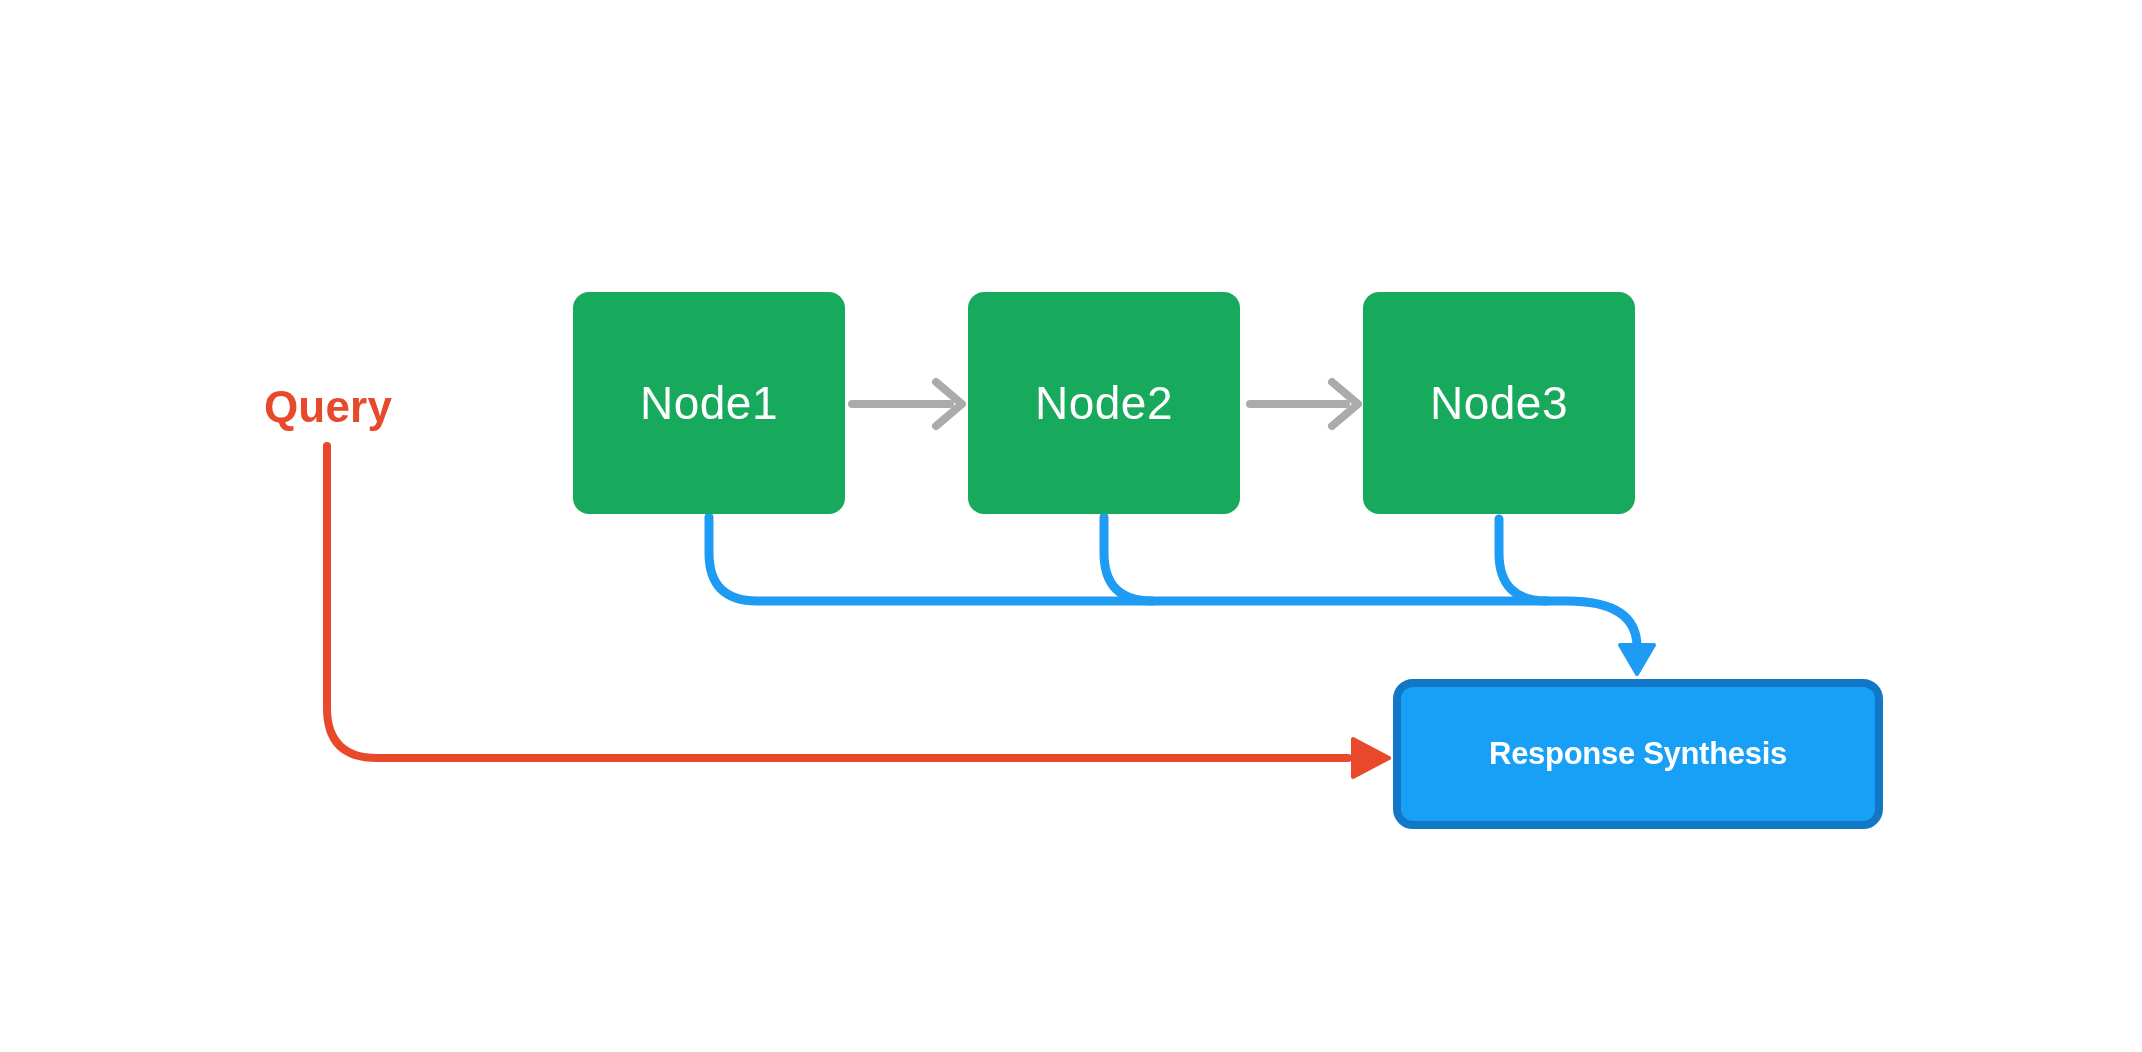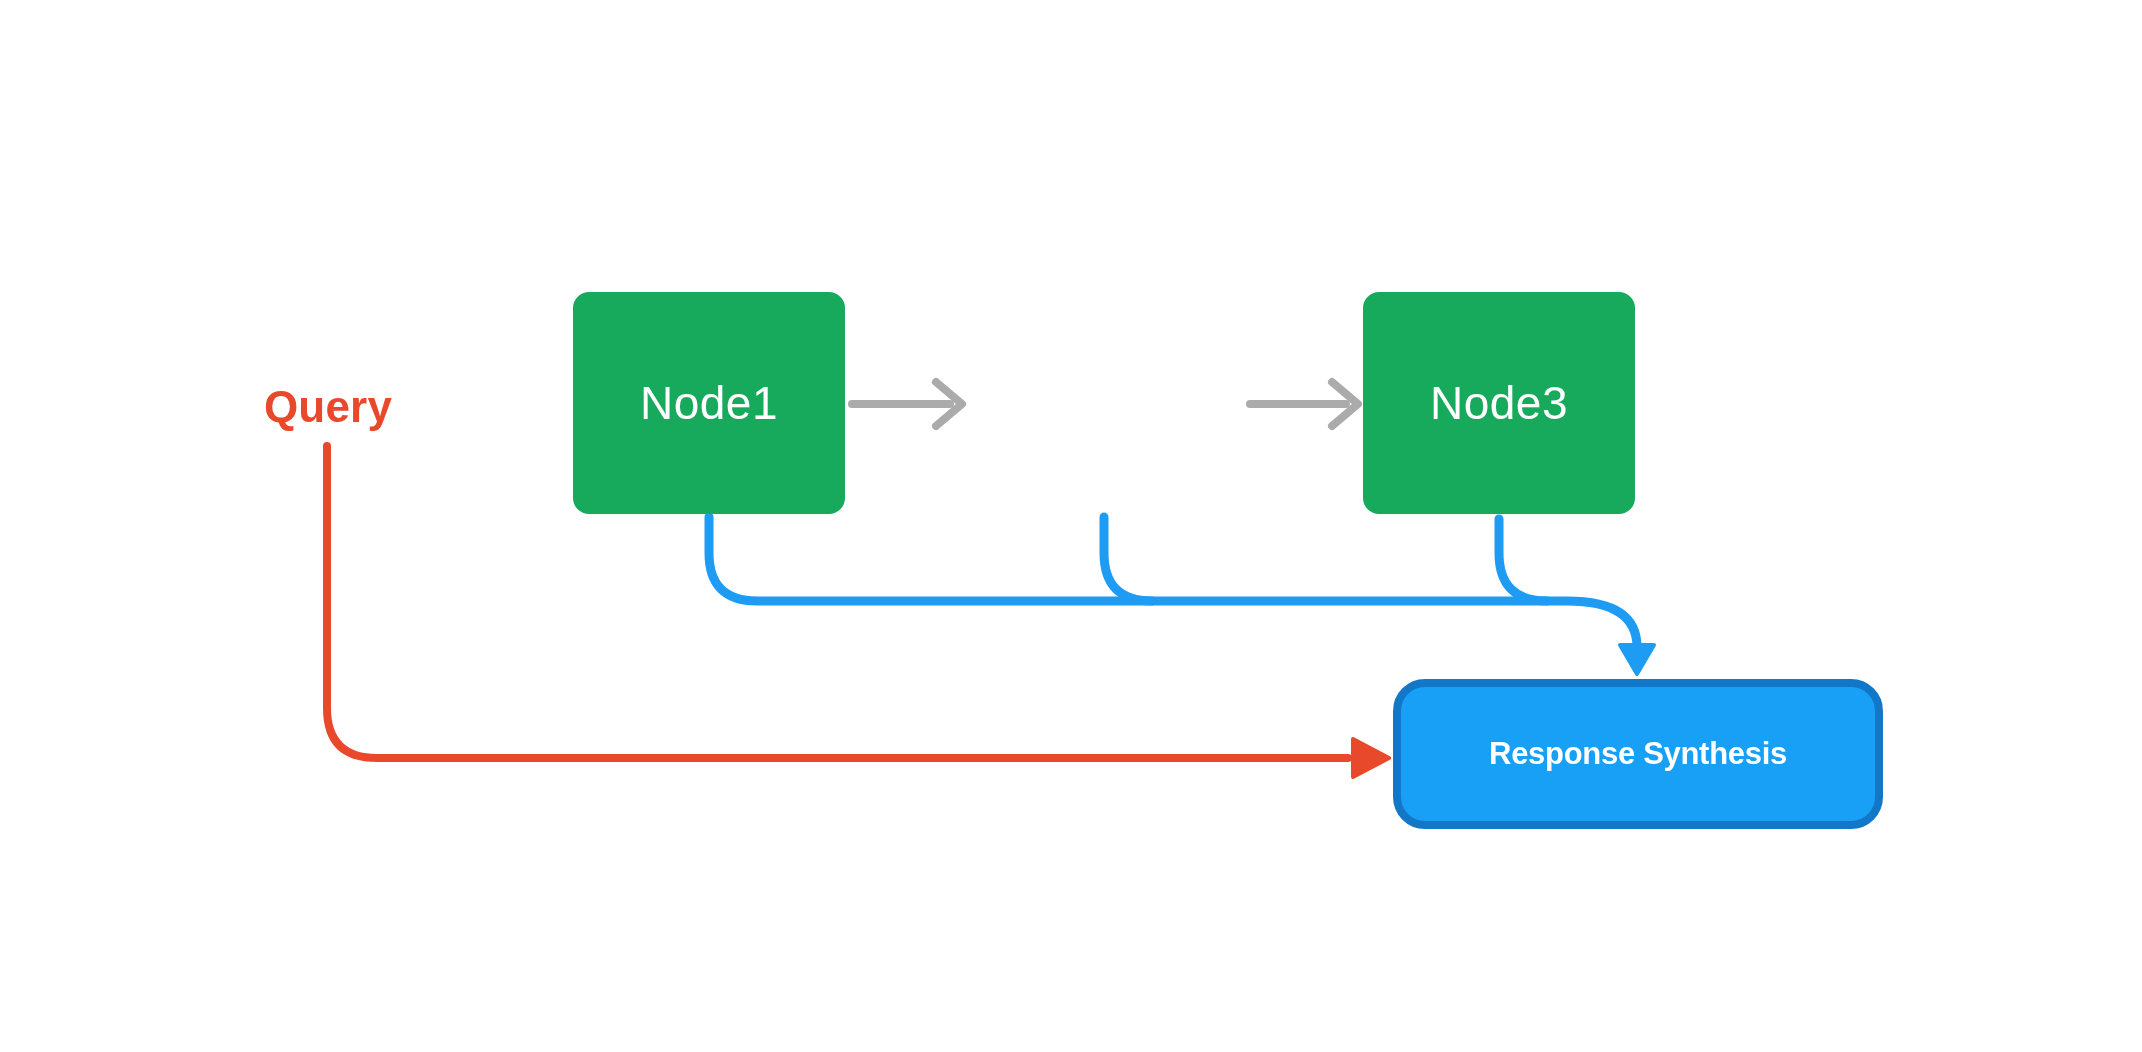--- a/index.html
+++ b/index.html
@@ -77,21 +77,21 @@
   }
 
   .response-box {
     position: absolute;
     left: 1393px;
     top: 643px;
     width: 490px;
     height: 150px;
     background: var(--response-fill);
     border: 8px solid var(--response-border);
-    border-radius: 32px;
+    border-radius: 20px;
     display: flex;
     align-items: center;
     justify-content: center;
   }
   .response-box span {
     color: #FFFFFF;
     font-size: 31px;
     font-weight: 700;
     letter-spacing: -0.3px;
   }
@@ -124,20 +124,23 @@
       <path class="wire red" d="M 327 410 V 672 Q 327 722 377 722 H 1348"></path>
       <path class="head red" d="M 1353 703 L 1353 741 L 1389 722 Z"></path>
     </g>
   </svg>
 
   <div class="query-label">Query</div>
 
   <div class="node n1">
     <span>Node1</span>
   </div>
+  <div class="node n2">
+    <span>Node2</span>
+  </div>
   <div class="node n3">
     <span>Node3</span>
   </div>
 
   <div class="response-box">
     <span>Response Synthesis</span>
   </div>
 
 </div>
 

